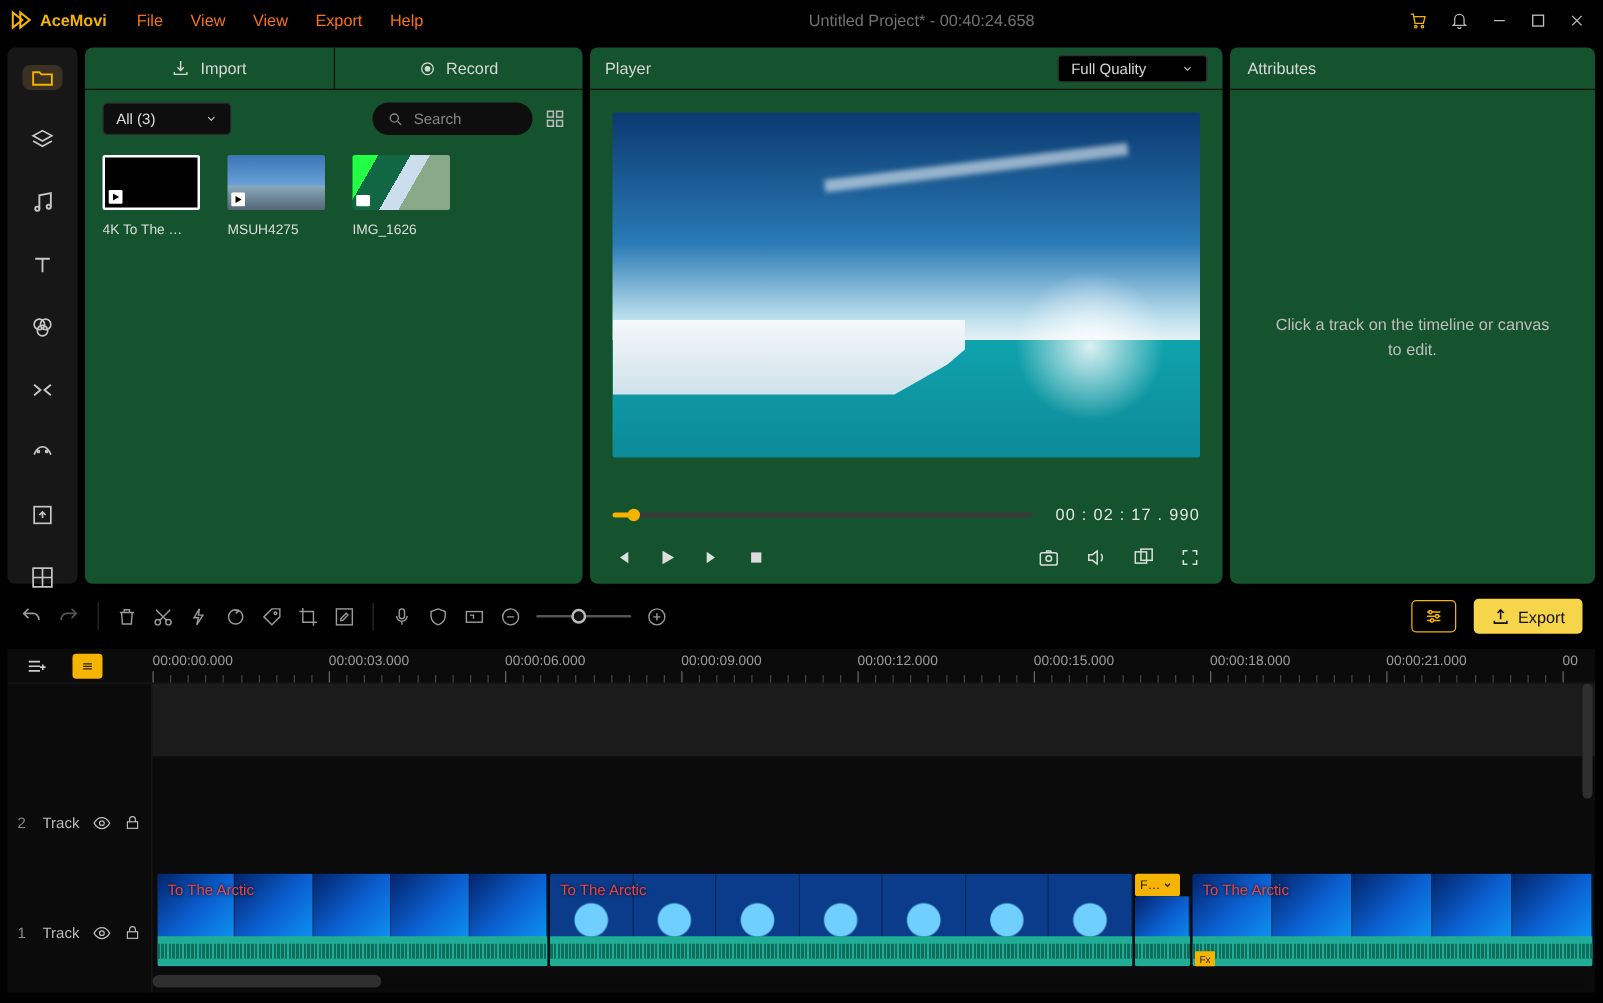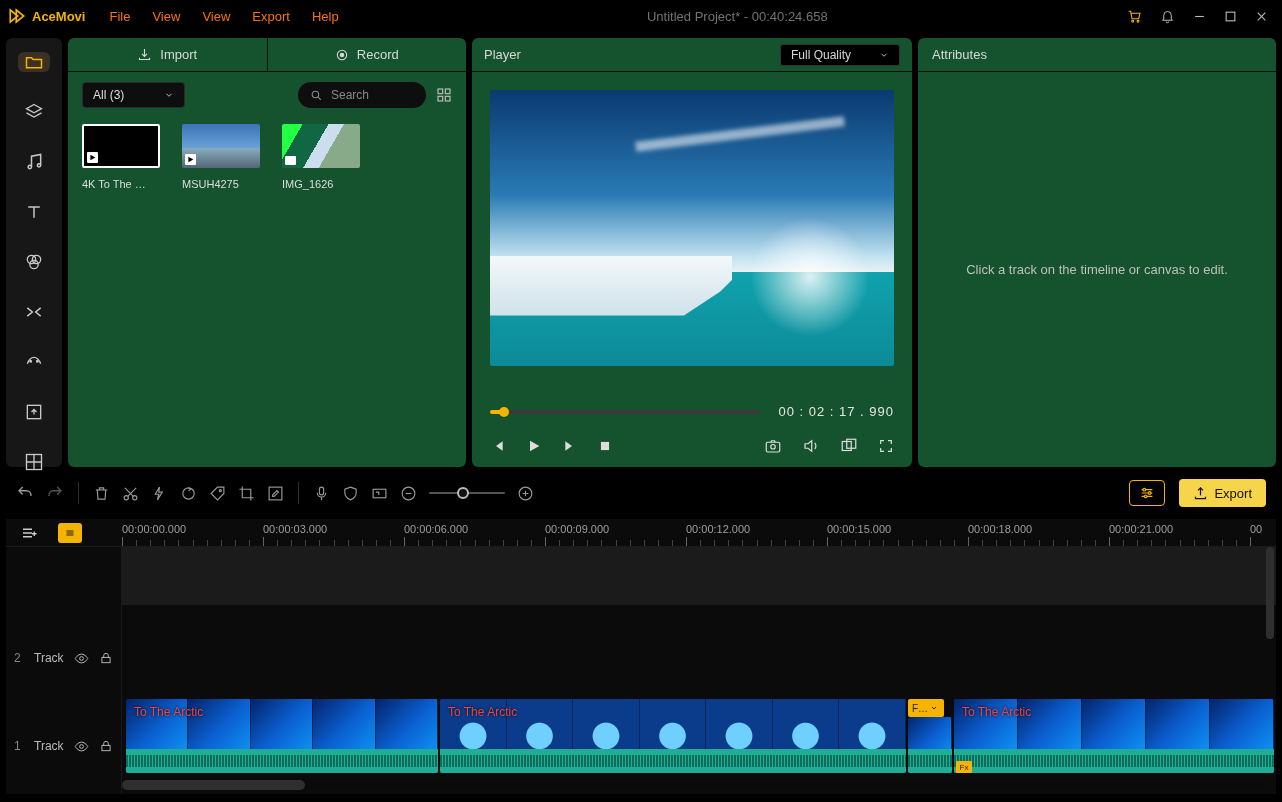--- a/index.html
+++ b/index.html
@@ -29,21 +29,21 @@
 .select-pill{background:#0e0e0e;border:1px solid #2a2a2a;height:26px;border-radius:4px;display:flex;align-items:center;padding:0 10px;font-size:12px;color:#ddd;gap:40px}
 .search-pill{background:#0e0e0e;height:26px;border-radius:13px;display:flex;align-items:center;padding:0 12px;font-size:12px;color:#888;gap:8px;flex:0 0 128px;margin-left:auto}
 .grid-icon{color:#bbb}
 .media-grid{display:flex;gap:20px;padding:6px 14px}
 .media-item{width:80px;font-size:11px;color:#ddd}
 .media-thumb{width:78px;height:44px;border-radius:2px;position:relative;background:#111}
 .media-thumb.sel{border:2px solid #fff}
 .media-thumb .play-badge{position:absolute;left:3px;bottom:3px;width:11px;height:11px;background:#fff;border-radius:1px;display:flex;align-items:center;justify-content:center}
 .media-label{margin-top:10px;white-space:nowrap;overflow:hidden;text-overflow:ellipsis}
 
-.player-panel{width:440px}
+.player-panel{width:506px}
 .player-panel .panel-header{padding:0 12px;justify-content:space-between}
 .quality-select{background:#000;border:1px solid #333;height:22px;border-radius:3px;display:flex;align-items:center;padding:0 10px;font-size:12px;gap:28px}
 .preview{margin:18px 18px 0 18px;flex:1;position:relative}
 .preview-canvas{width:100%;height:276px;border-radius:2px;overflow:hidden;position:relative;background:linear-gradient(#0a3a70,#2a7ab5 38%,#bfe1ef 60%,#e7f2f6 66%,#0fa3ad 66%,#0d8a98 100%)}
 .preview-canvas .ice1{position:absolute;left:0;right:40%;top:60%;height:60px;background:linear-gradient(#f4f8fa,#cfe2ea);clip-path:polygon(0 0,100% 0,100% 40%,95% 60%,80% 100%,0 100%)}
 .preview-canvas .cloud{position:absolute;right:12%;top:14%;width:52%;height:10px;background:rgba(255,255,255,.55);transform:rotate(-7deg);filter:blur(2px)}
 .preview-canvas .sun{position:absolute;right:6%;top:46%;width:120px;height:120px;border-radius:50%;background:radial-gradient(circle,rgba(255,255,255,.85),rgba(255,255,255,0) 70%)}
 .player-slider{margin:24px 18px 0 18px;display:flex;align-items:center;gap:18px}
 .slider-track{flex:1;height:4px;background:#3a3a3a;border-radius:2px;position:relative}
 .slider-fill{position:absolute;left:0;width:5%;height:100%;background:#f5b400;border-radius:2px}

